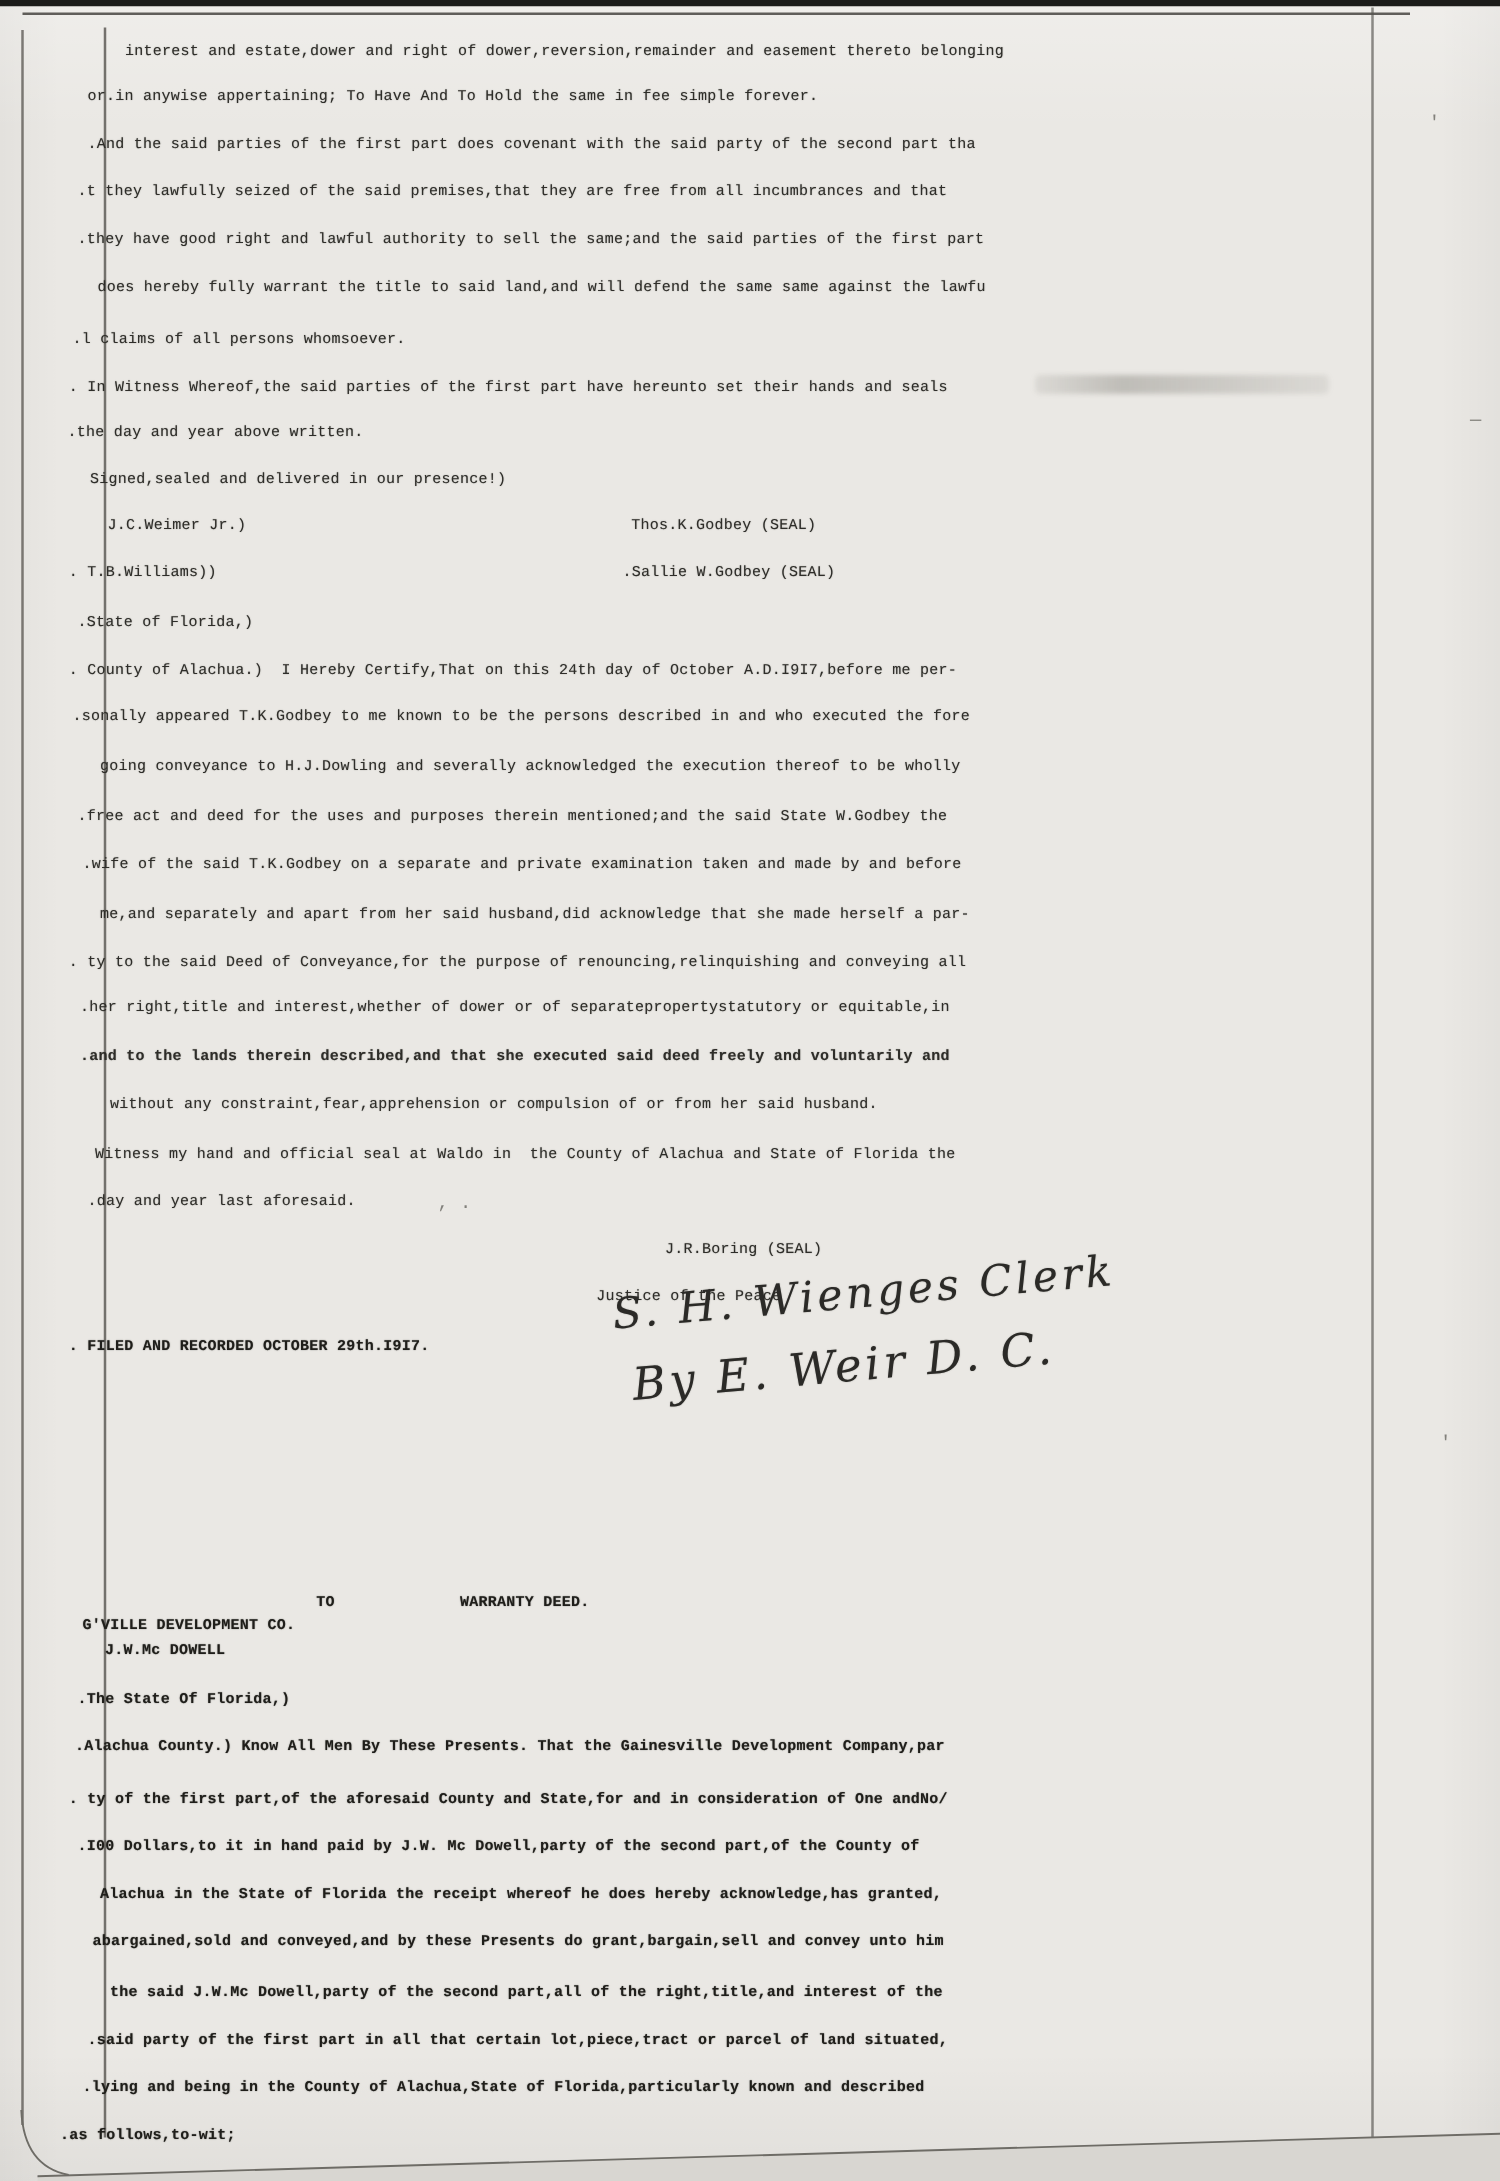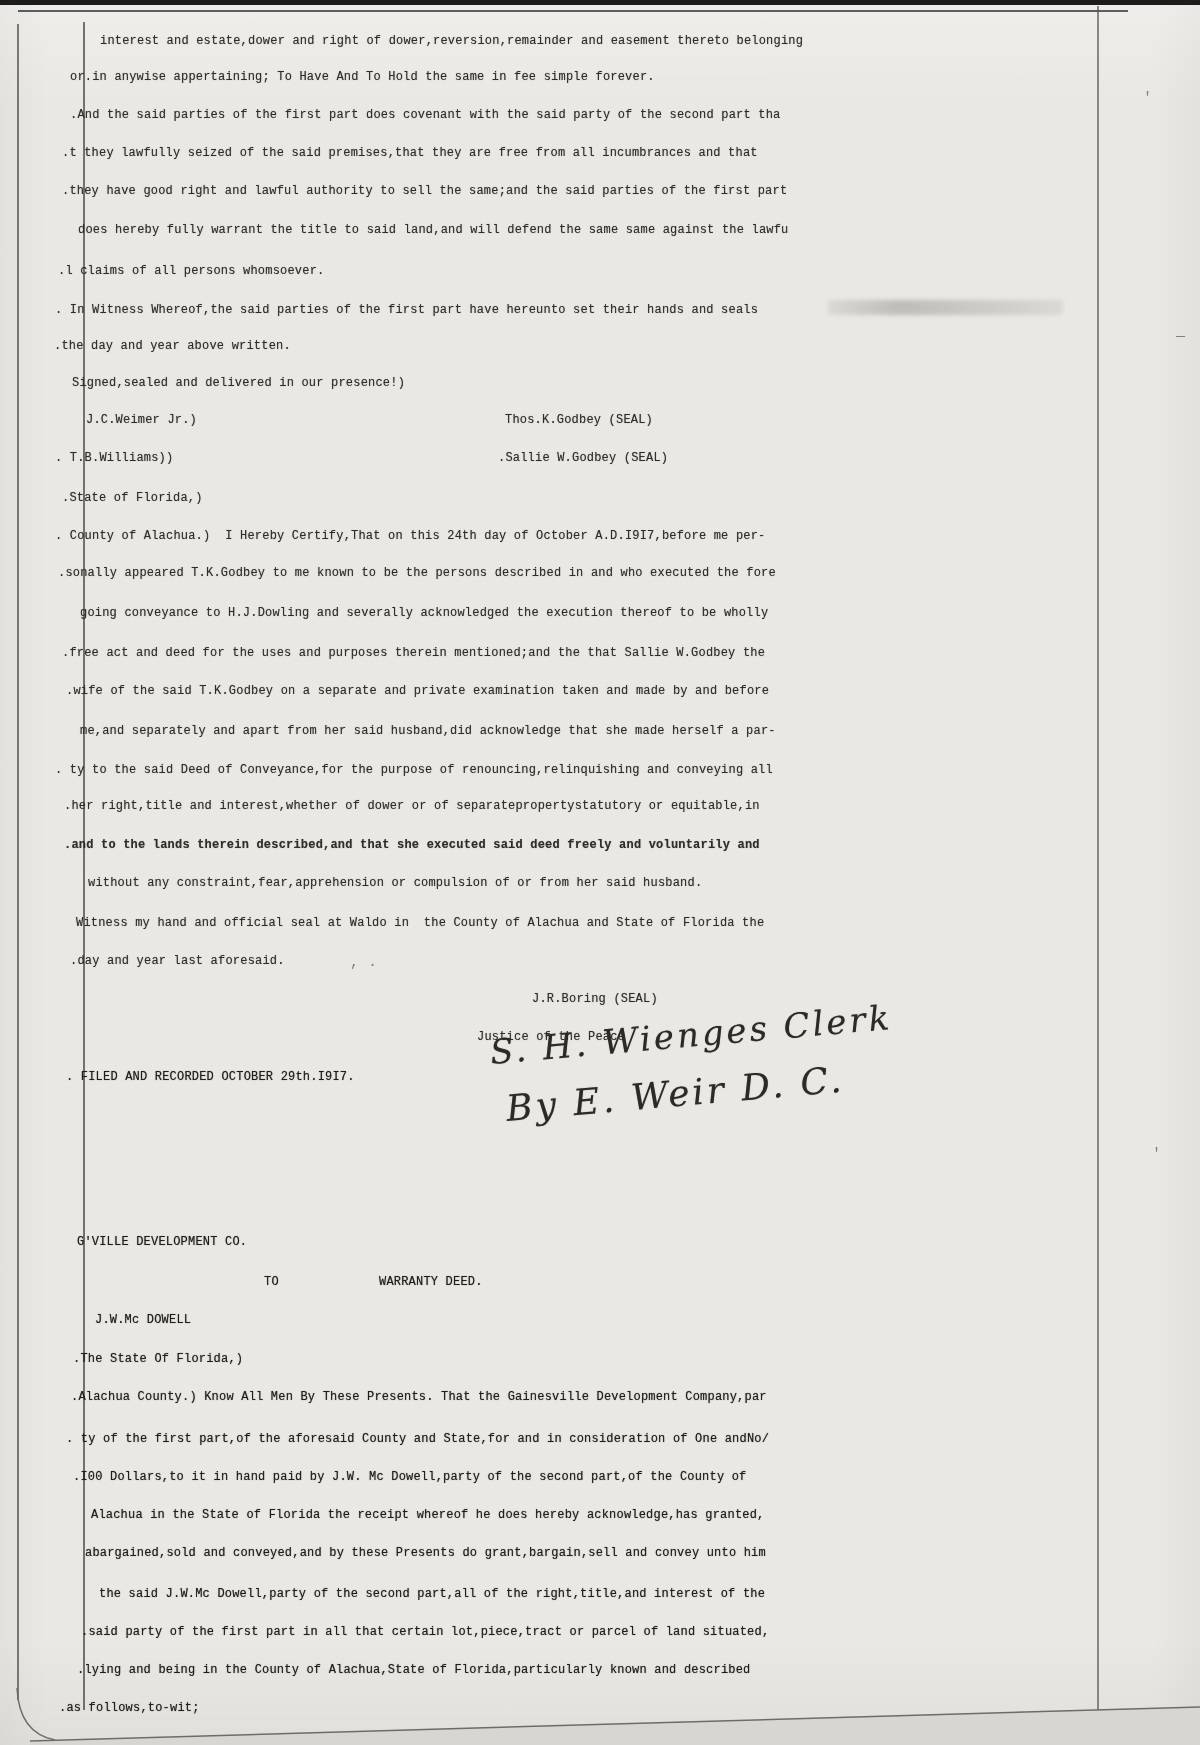--- a/index.html
+++ b/index.html
@@ -31,24 +31,23 @@
   .tline{
     position:absolute;
     white-space:pre;
     font-size:12px;
     line-height:22px;
     letter-spacing:.2px;
     color:var(--ink);
     text-shadow:0 0 1px rgba(45,44,38,.45);
   }
   .tline.heavy{
-    font-weight:normal;
+    font-weight:bold;
     color:var(--heavy-ink);
     text-shadow:0 0 1px rgba(22,21,16,.6);
-    margin-left:11px;
   }
   
   .hw{
     position:absolute;
     white-space:pre;
     font-family:"DejaVu Serif","Liberation Serif",serif;
     font-style:italic;
     color:#2b2a27;
     letter-spacing:3px;
     transform-origin:left bottom;
@@ -93,33 +92,33 @@
       <div class="tline" style="left: 54px; top: 335px;">.the day and year above written.</div>
       <div class="tline" style="left: 72px; top: 372px;">Signed,sealed and delivered in our presence!)</div>
       <div class="tline" style="left: 86px; top: 409px;">J.C.Weimer Jr.)</div>
       <div class="tline" style="left: 505px; top: 409px;">Thos.K.Godbey (SEAL)</div>
       <div class="tline" style="left: 55px; top: 447px;">. T.B.Williams))</div>
       <div class="tline" style="left: 498px; top: 447px;">.Sallie W.Godbey (SEAL)</div>
       <div class="tline" style="left: 62px; top: 487px;">.State of Florida,)</div>
       <div class="tline" style="left: 55px; top: 525px;">. County of Alachua.)  I Hereby Certify,That on this 24th day of October A.D.I9I7,before me per-</div>
       <div class="tline" style="left: 58px; top: 562px;">.sonally appeared T.K.Godbey to me known to be the persons described in and who executed the fore</div>
       <div class="tline" style="left: 80px; top: 602px;">going conveyance to H.J.Dowling and severally acknowledged the execution thereof to be wholly</div>
-      <div class="tline" style="left: 62px; top: 642px;">.free act and deed for the uses and purposes therein mentioned;and the that Sallie W.Godbey the</div>
+      <div class="tline" style="left: 62px; top: 642px;">.free act and deed for the uses and purposes therein mentioned;and the said State W.Godbey the</div>
       <div class="tline" style="left: 66px; top: 680px;">.wife of the said T.K.Godbey on a separate and private examination taken and made by and before</div>
       <div class="tline" style="left: 80px; top: 720px;">me,and separately and apart from her said husband,did acknowledge that she made herself a par-</div>
       <div class="tline" style="left: 55px; top: 759px;">. ty to the said Deed of Conveyance,for the purpose of renouncing,relinquishing and conveying all</div>
       <div class="tline" style="left: 64px; top: 795px;">.her right,title and interest,whether of dower or of separatepropertystatutory or equitable,in</div>
       <div class="tline" style="left: 64px; top: 834px; font-weight: bold;">.and to the lands therein described,and that she executed said deed freely and voluntarily and</div>
       <div class="tline" style="left: 72px; top: 872px; margin-left: 16px;">without any constraint,fear,apprehension or compulsion of or from her said husband.</div>
       <div class="tline" style="left: 76px; top: 912px;">Witness my hand and official seal at Waldo in  the County of Alachua and State of Florida the</div>
       <div class="tline" style="left: 70px; top: 950px;">.day and year last aforesaid.</div>
       <div class="tline" style="left: 532px; top: 988px;">J.R.Boring (SEAL)</div>
       <div class="tline" style="left: 477px; top: 1026px;">Justice of the Peace</div>
       <div class="tline heavy" style="left: 55px; top: 1066px;">. FILED AND RECORDED OCTOBER 29th.I9I7.</div>
-      <div class="tline heavy" style="left: 66px; top: 1231px;">G'VILLE DEVELOPMENT CO.</div>
+      <div class="tline heavy" style="left: 66px; top: 1289px;">G'VILLE DEVELOPMENT CO.</div>
       <div class="tline heavy" style="left: 253px; top: 1271px;">TO</div>
       <div class="tline heavy" style="left: 368px; top: 1271px;">WARRANTY DEED.</div>
       <div class="tline heavy" style="left: 84px; top: 1309px;">J.W.Mc DOWELL</div>
       <div class="tline heavy" style="left: 62px; top: 1348px; text-align: center;">.The State Of Florida,)</div>
       <div class="tline heavy" style="left: 60px; top: 1386px;">.Alachua County.) Know All Men By These Presents. That the Gainesville Development Company,par</div>
       <div class="tline heavy" style="left: 55px; top: 1428px;">. ty of the first part,of the aforesaid County and State,for and in consideration of One andNo/</div>
       <div class="tline heavy" style="left: 62px; top: 1466px;">.I00 Dollars,to it in hand paid by J.W. Mc Dowell,party of the second part,of the County of</div>
       <div class="tline heavy" style="left: 80px; top: 1504px;">Alachua in the State of Florida the receipt whereof he does hereby acknowledge,has granted,</div>
       <div class="tline heavy" style="left: 74px; top: 1542px;">abargained,sold and conveyed,and by these Presents do grant,bargain,sell and convey unto him</div>
       <div class="tline heavy" style="left: 88px; top: 1583px;">the said J.W.Mc Dowell,party of the second part,all of the right,title,and interest of the</div>

